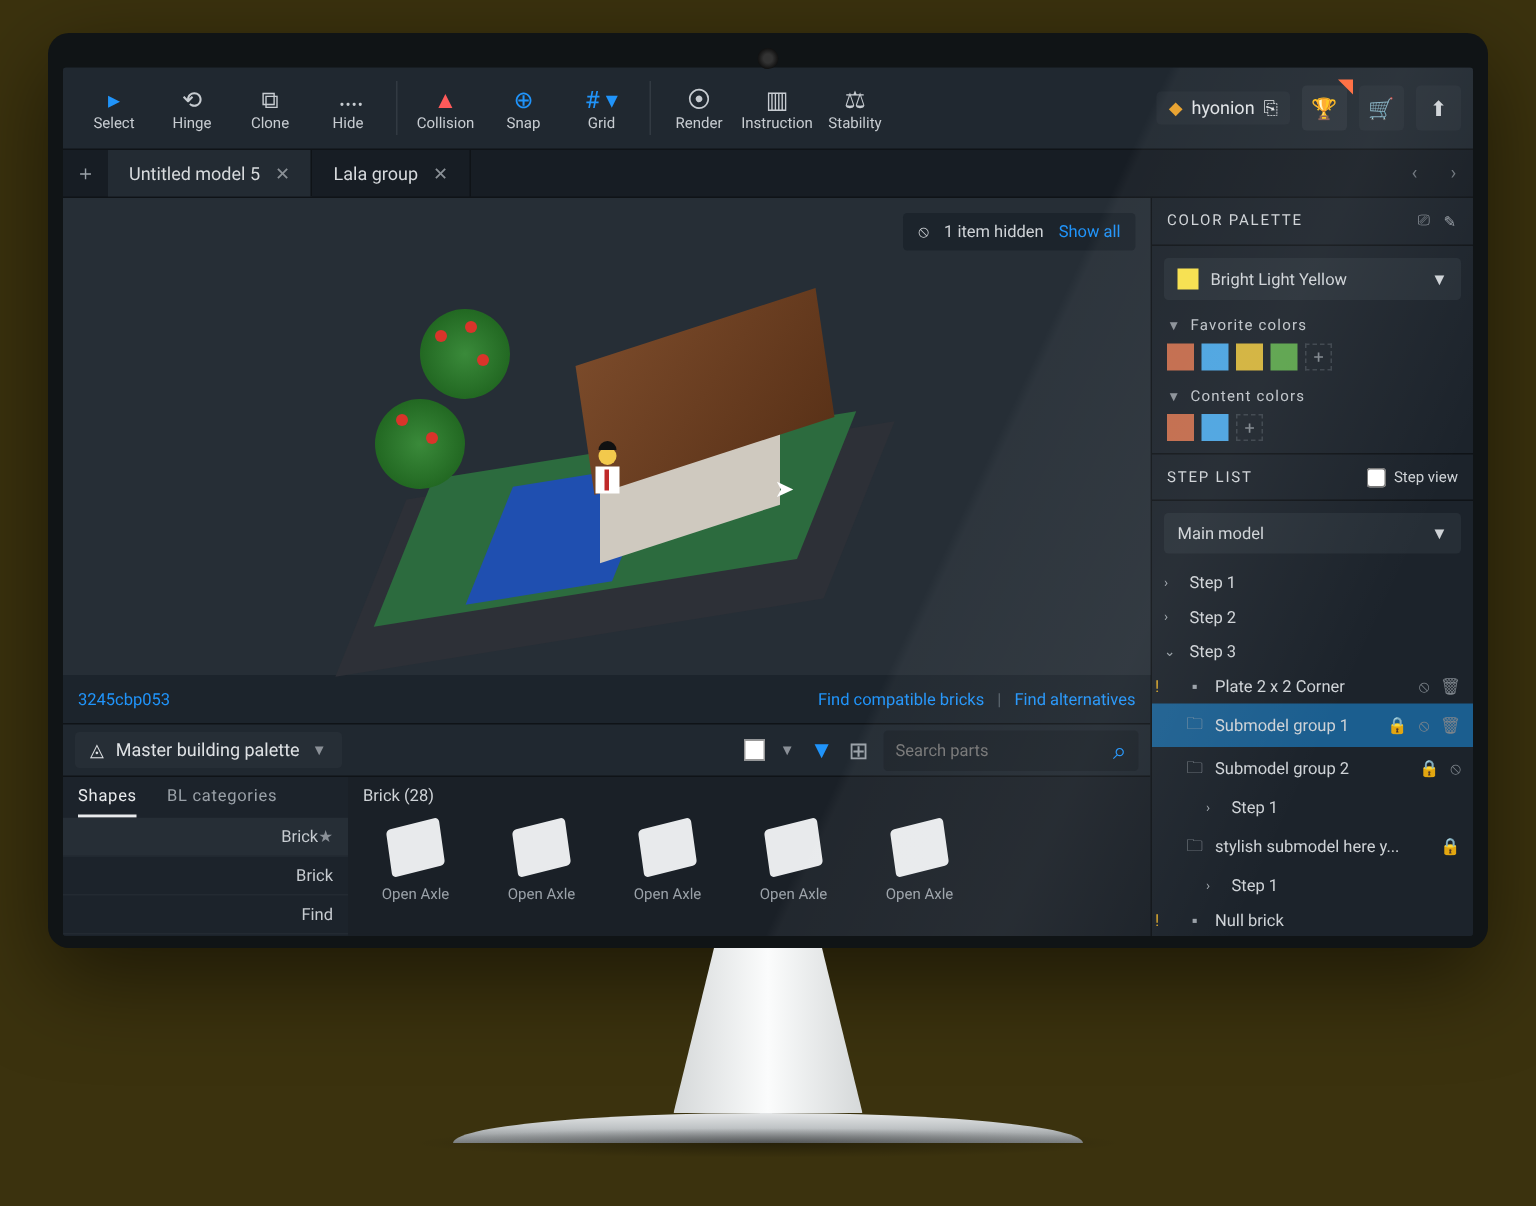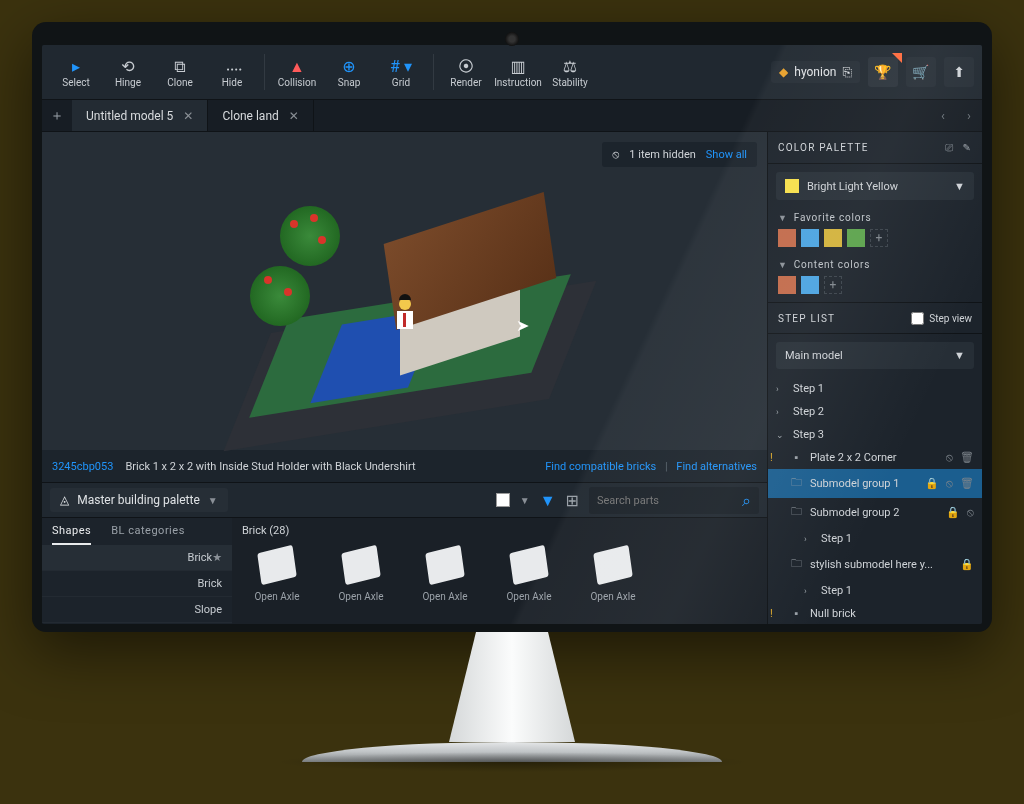--- a/index.html
+++ b/index.html
@@ -182,21 +182,21 @@
           <div class="sq-btn">⬆</div>
         </div>
       </div>
 
       <div class="tabrow">
         <div class="addtab">＋</div>
         <div id="tabs-host" style="display: contents;"><div class="tab active">
               <span>Untitled model 5</span>
               <span class="x">✕</span>
             </div><div class="tab">
-              <span>Clone land</span>
+              <span>Lala group</span>
               <span class="x">✕</span>
             </div></div>
         <div class="tab-nav">
           <span>‹</span>
           <span>›</span>
         </div>
       </div>
 
       <div class="content">
         <div class="viewport-col">
@@ -224,21 +224,20 @@
               <div class="fig">
                   <div class="head"></div>
                   <div class="body"></div>
                 </div>
               <span class="cursor">➤</span>
             </div>
           </div>
 
           <div class="partbar">
             <span class="pid">3245cbp053</span>
-            <span>Brick 1 x 2 x 2 with Inside Stud Holder with Black Undershirt</span>
             <span class="links">
               <span>Find compatible bricks</span>
               <span class="sep">|</span>
               <span>Find alternatives</span>
             </span>
           </div>
 
           <div class="pickrow">
             <div class="dd">
               <span>◬</span>
@@ -265,21 +264,21 @@
               </div>
               <div class="cat-list" id="cat-list">
                   <div class="cat-item sel">
                     <span>Brick</span>
                     <span style="color:#8a9097">★</span>
                   </div>
                   <div class="cat-item">
                     <span>Brick</span>
                   </div>
                   <div class="cat-item">
-                    <span>Slope</span>
+                    <span>Find</span>
                   </div>
                 </div>
             </div>
             <div class="parts-pane">
               <div class="parts-head">Brick (28)</div>
               <div class="parts-grid" id="parts-grid">
                   <div class="part">
                     <div class="thumb"></div>
                     <div class="pname">Open Axle</div>
                   </div>

